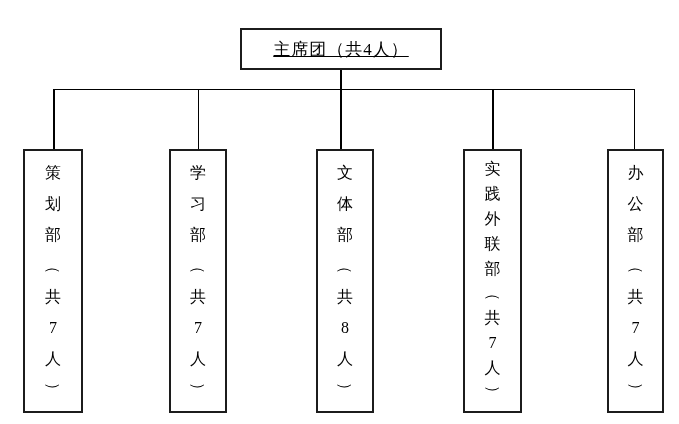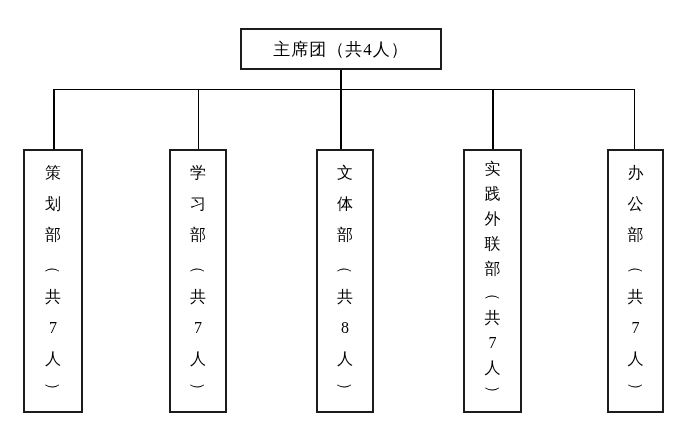--- a/index.html
+++ b/index.html
@@ -24,20 +24,21 @@
     height: 42px;
     box-sizing: border-box;
     border: 2px solid #1c1c1c;
     background: #ffffff;
     display: flex;
     align-items: center;
     justify-content: center;
     font-size: 17px;
     letter-spacing: 1px;
     white-space: nowrap;
+    text-decoration: underline;
   }
   .line {
     position: absolute;
     background: #000000;
   }
   .stem {
     left: 340px;
     top: 70px;
     width: 1.5px;
     height: 19px;

